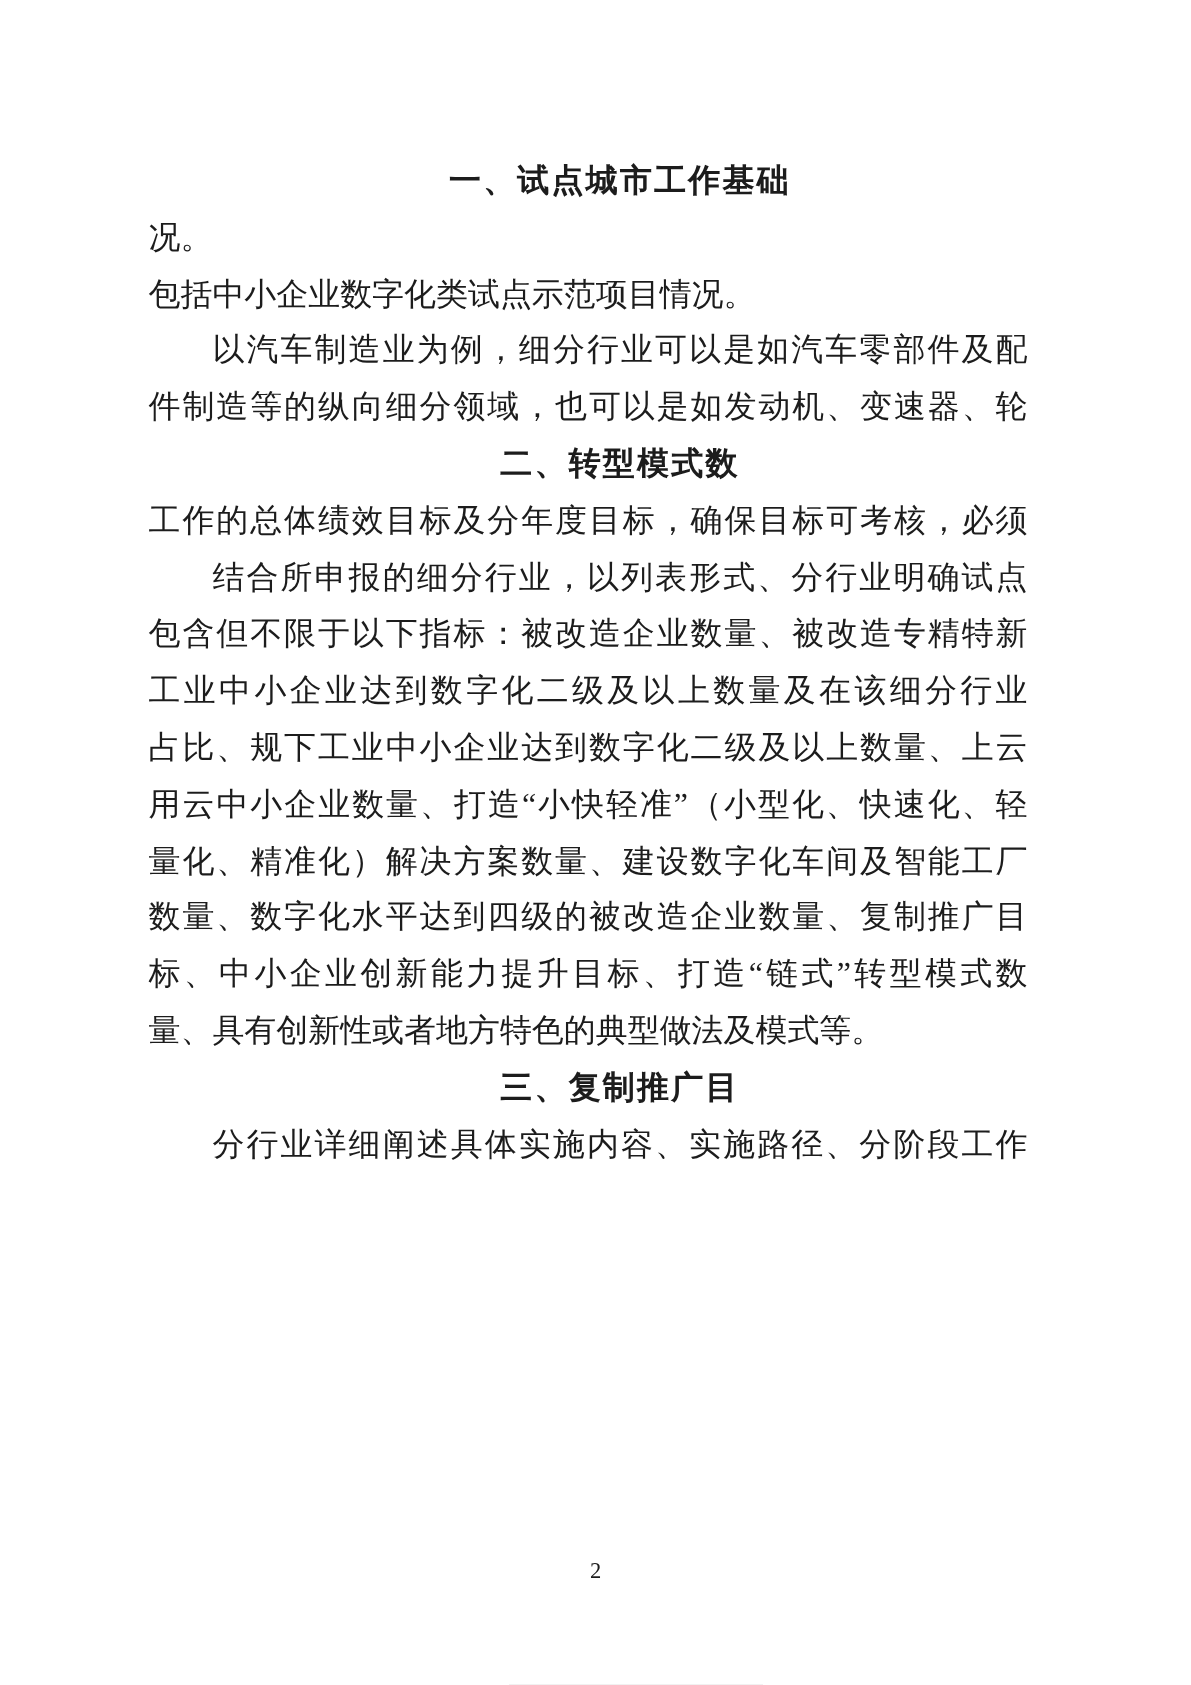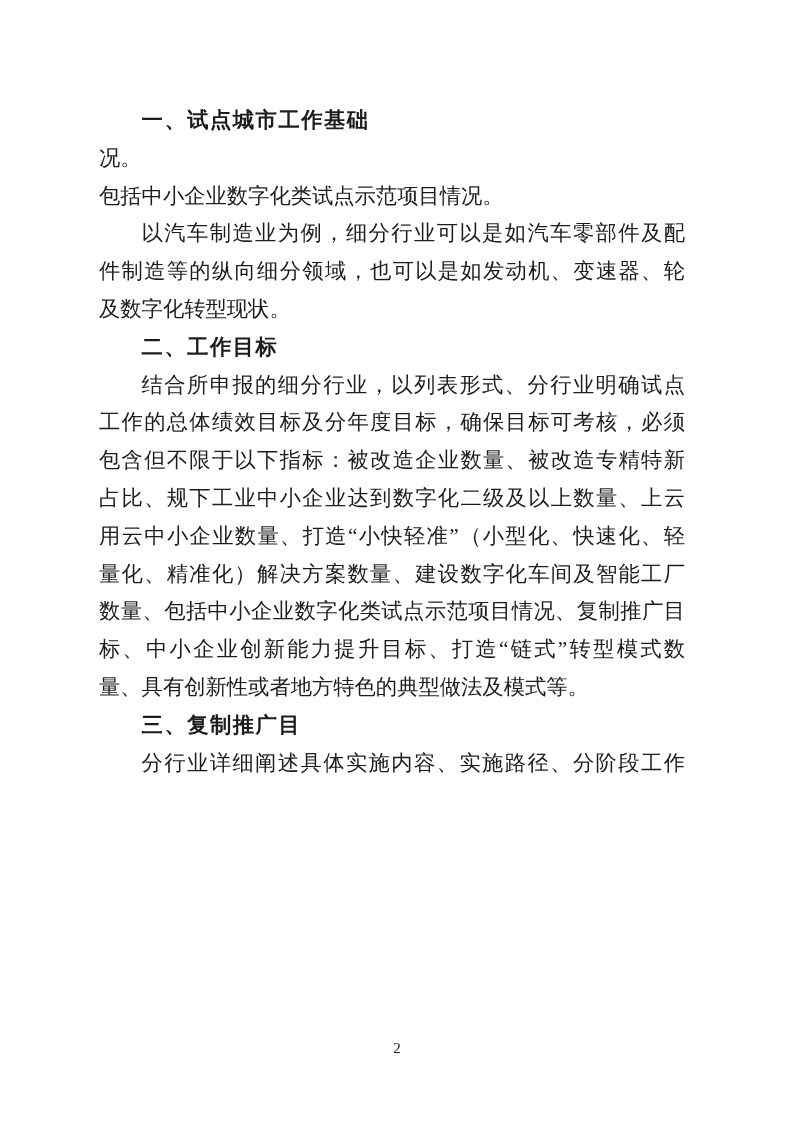--- a/index.html
+++ b/index.html
@@ -33,21 +33,21 @@
     text-align-last: justify;
   }
   .end {           
     text-align: left;
   }
   .indent { text-indent: 2em; }
   .heading {
     font-family: "Liberation Sans", "DejaVu Sans", sans-serif;
     font-weight: 700;
     letter-spacing: 1.5px;
-    text-align: left;
+    text-align: center;
   }
   .page-number {
     position: absolute;
     top: 1039px; left: 0;
     width: 100%;
     text-align: center;
     font-size: 15px;
     line-height: 19px;
     color: #1c1c1c;
   }
@@ -55,28 +55,28 @@
 </head>
 <body>
 
 <div class="page">
   <div class="text-block">
     <div class="line heading indent">一、试点城市工作基础</div>
     <div class="line end">况。</div>
     <div class="line end">包括中小企业数字化类试点示范项目情况。</div>
     <div class="line fill indent">以汽车制造业为例，细分行业可以是如汽车零部件及配</div>
     <div class="line fill">件制造等的纵向细分领域，也可以是如发动机、变速器、轮</div>
-    <div class="line end">及数字化转型现状。</div>
-    <div class="line heading indent">二、工作目标</div>
+    <div class="line heading indent">二、转型模式数</div>
+    <div class="line fill">工作的总体绩效目标及分年度目标，确保目标可考核，必须</div>
     <div class="line fill indent">结合所申报的细分行业，以列表形式、分行业明确试点</div>
-    <div class="line fill">工作的总体绩效目标及分年度目标，确保目标可考核，必须</div>
     <div class="line fill">包含但不限于以下指标：被改造企业数量、被改造专精特新</div>
+    <div class="line fill">工业中小企业达到数字化二级及以上数量及在该细分行业</div>
     <div class="line fill">占比、规下工业中小企业达到数字化二级及以上数量、上云</div>
     <div class="line fill">用云中小企业数量、打造“小快轻准”（小型化、快速化、轻</div>
     <div class="line fill">量化、精准化）解决方案数量、建设数字化车间及智能工厂</div>
-    <div class="line fill">数量、包括中小企业数字化类试点示范项目情况、复制推广目</div>
+    <div class="line fill">数量、数字化水平达到四级的被改造企业数量、复制推广目</div>
     <div class="line fill">标、中小企业创新能力提升目标、打造“链式”转型模式数</div>
     <div class="line end">量、具有创新性或者地方特色的典型做法及模式等。</div>
     <div class="line heading indent">三、复制推广目</div>
     <div class="line fill indent">分行业详细阐述具体实施内容、实施路径、分阶段工作</div>
   </div>
   <div class="page-number">2</div>
 </div>
 
 </body></html>

